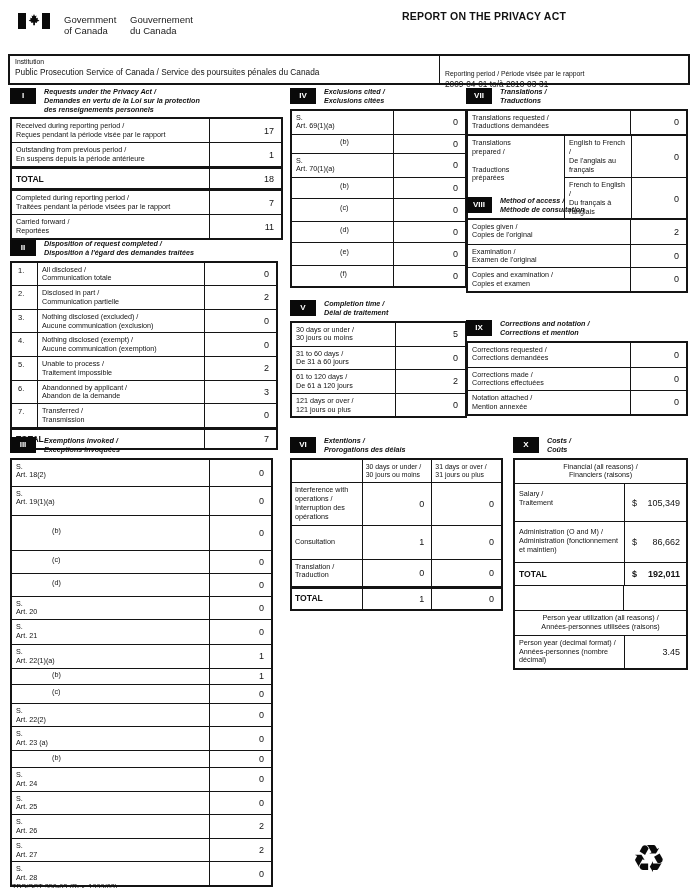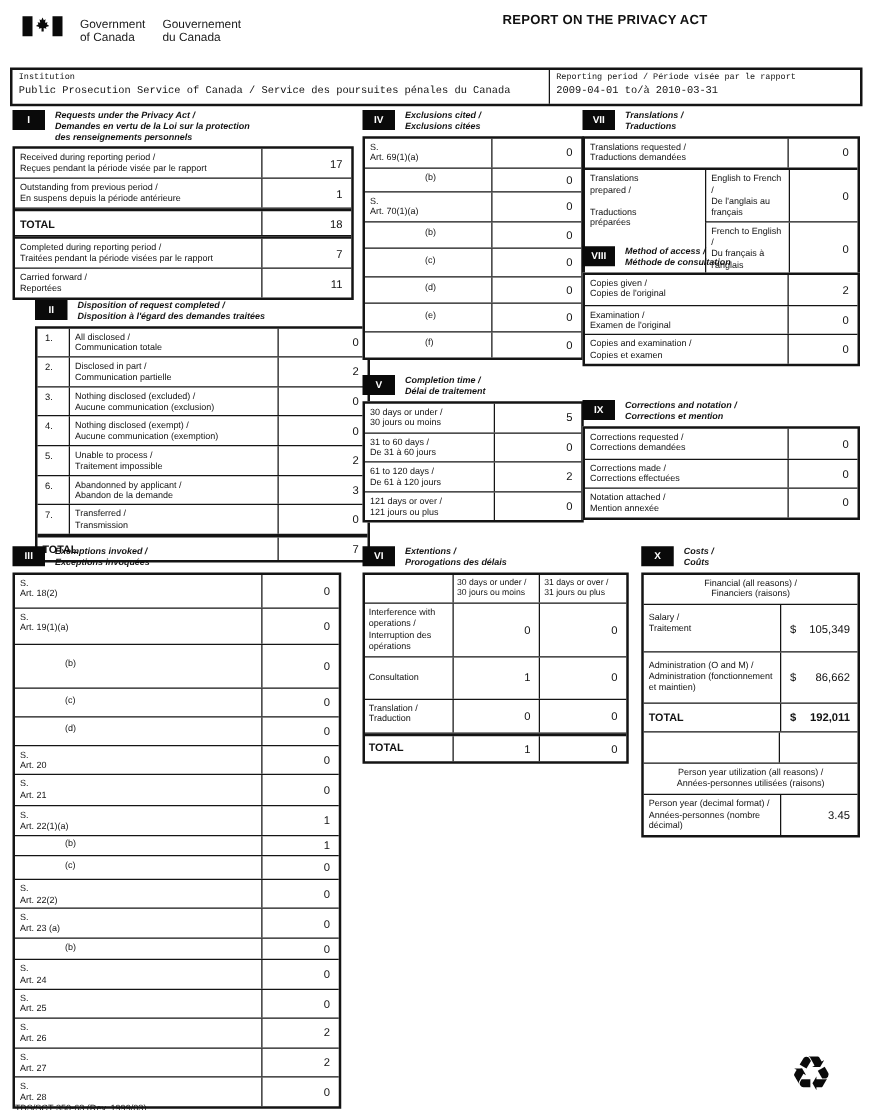--- a/index.html
+++ b/index.html
@@ -16,21 +16,21 @@
   .flag .bar.r { right:0; }
   .flag svg { position:absolute; left:8px; top:0; width:16px; height:16px; }
   .gov { font-size:9.5px; line-height:11px; color:#1a1a1a; }
   .titleblock { text-align:center; }
   .title1 { font-size:10.5px; font-weight:bold; letter-spacing:.2px; }
   .title2 { font-size:10px; font-weight:bold; margin-top:7px; line-height:12px; white-space:pre-line; }
 
   
   .inst { border:2px solid #141414; display:flex; height:27px; }
   .inst .cellL { flex:1; padding:2px 5px; }
-  .inst .cellR { width:238px; border-left:1px solid #141414; padding:2px 5px; }
+  .inst .cellR { width:238px; border-left:1px solid #141414; padding:14px 5px; }
   .inst .lab { font-size:6.8px; }
   .inst .valtxt { font-size:8.3px; margin-top:2px; }
 
   
   .sec-head { display:flex; align-items:flex-start; margin-bottom:3px; }
   .sec-num { min-width:26px; height:16px; background:#0a0a0a; color:#fff;
              font-size:8px; line-height:16px; text-align:center; font-weight:bold; }
   .sec-title { margin-left:8px; font-size:7.2px; line-height:8.8px;
                font-weight:bold; font-style:italic; white-space:pre-line; }
 
@@ -107,21 +107,21 @@
 </div>
 <div class="abs gov" style="left:64px; top:14px; white-space:pre-line;">Government
 of Canada</div>
 <div class="abs gov" style="left:130px; top:14px; white-space:pre-line;">Gouvernement
 du Canada</div>
 
 <div class="abs titleblock" style="left:280px; top:10px; width:408px;">
   <div class="title1">REPORT ON THE PRIVACY ACT</div>
 </div>
 
-<div class="abs inst" style="left:8px; top:54px; width:678px;font-family:Liberation Mono, monospace;">
+<div class="abs inst" style="left:8px; top:54px; width:678px;">
   <div class="cellL">
     <div class="lab">Institution</div>
     <div class="valtxt">Public Prosecution Service of Canada / Service des poursuites pénales du Canada</div>
   </div>
   <div class="cellR">
     <div class="lab">Reporting period / Période visée par le rapport</div>
     <div class="valtxt">2009-04-01 to/à 2010-03-31</div>
   </div>
 </div>
 
@@ -153,21 +153,21 @@
         <div class="val">7</div>
       </div>
       <div class="row r23">
         <div class="lbl">Carried forward /
 Reportées</div>
         <div class="val">11</div>
       </div>
     </div>
 </div>
 
-<div class="abs" style="left:28px; top:240px; width:268px; --vw:72px;">
+<div class="abs" style="left:10px; top:240px; width:268px; --vw:72px;">
   <div class="sec-head">
     <div class="sec-num">II</div>
     <div class="sec-title">Disposition of request completed /
 Disposition à l'égard des demandes traitées</div>
   </div>
   <div class="tbl">
       <div class="row r22">
         <div class="num">1.</div>
         <div class="lbl">All disclosed /
 Communication totale</div>

